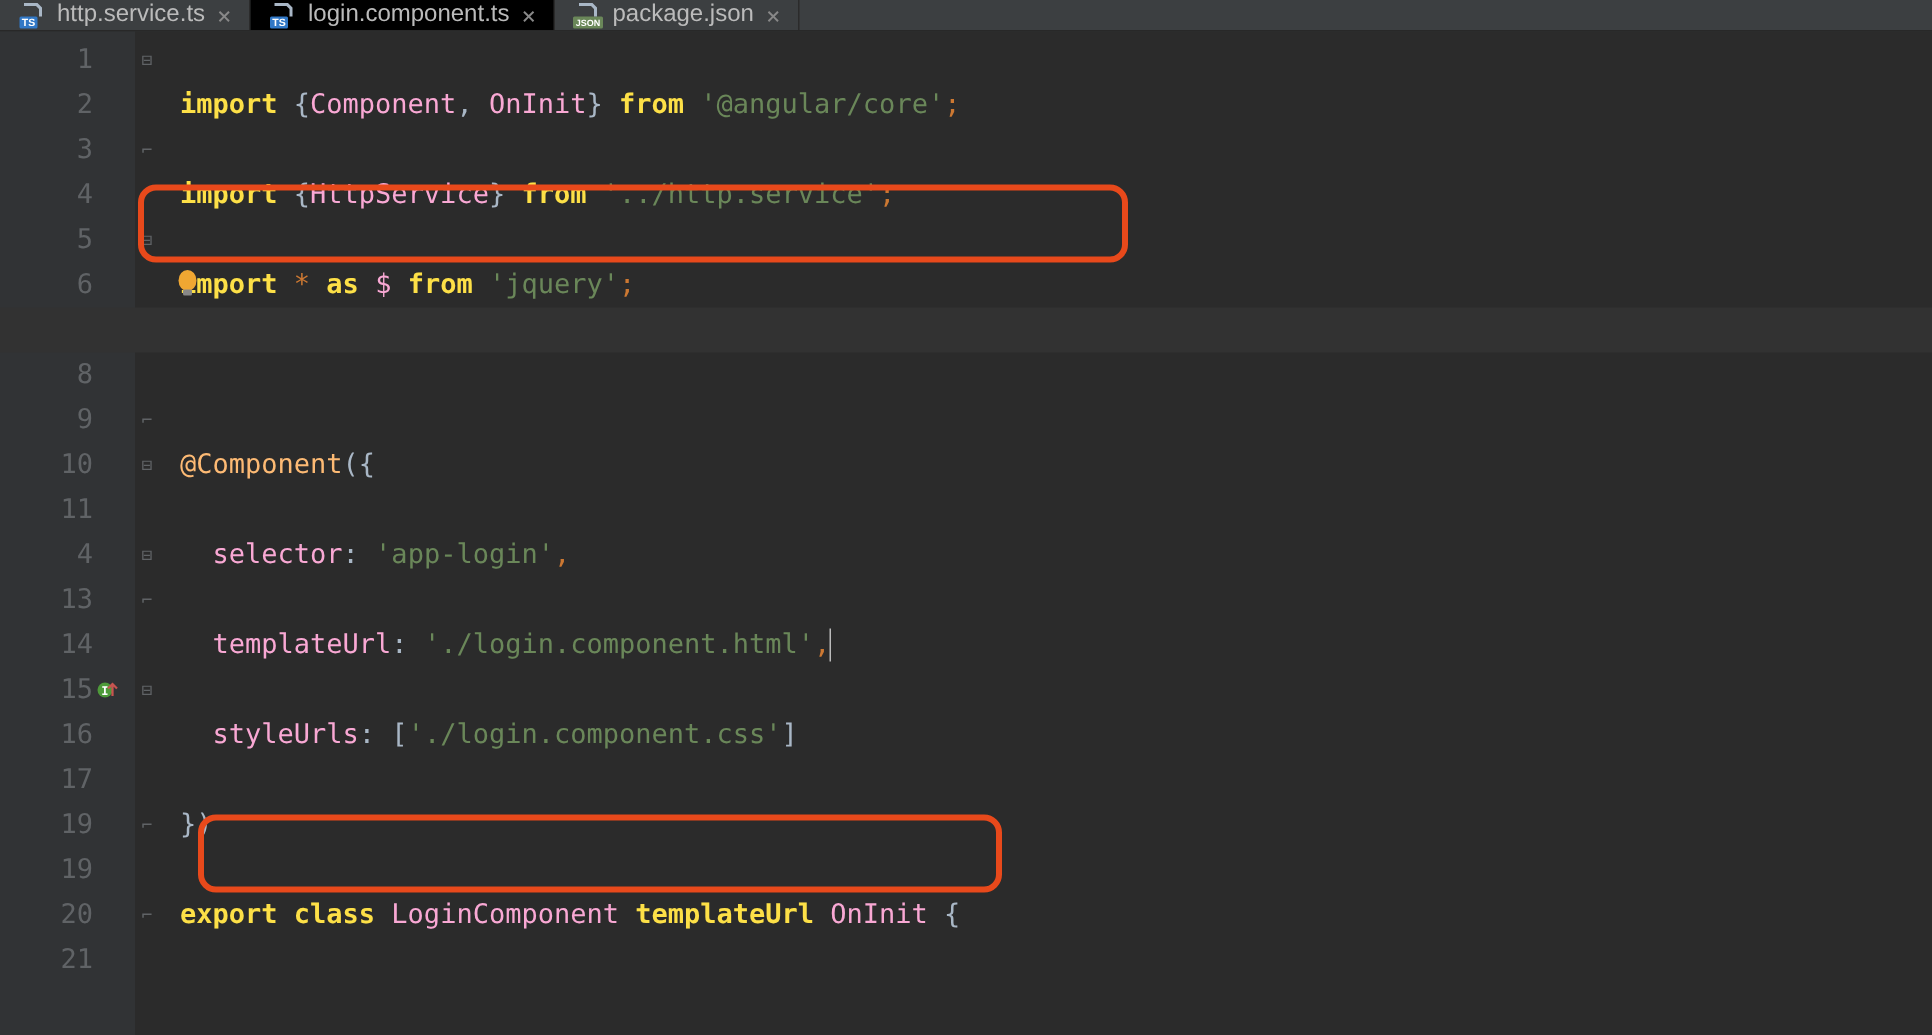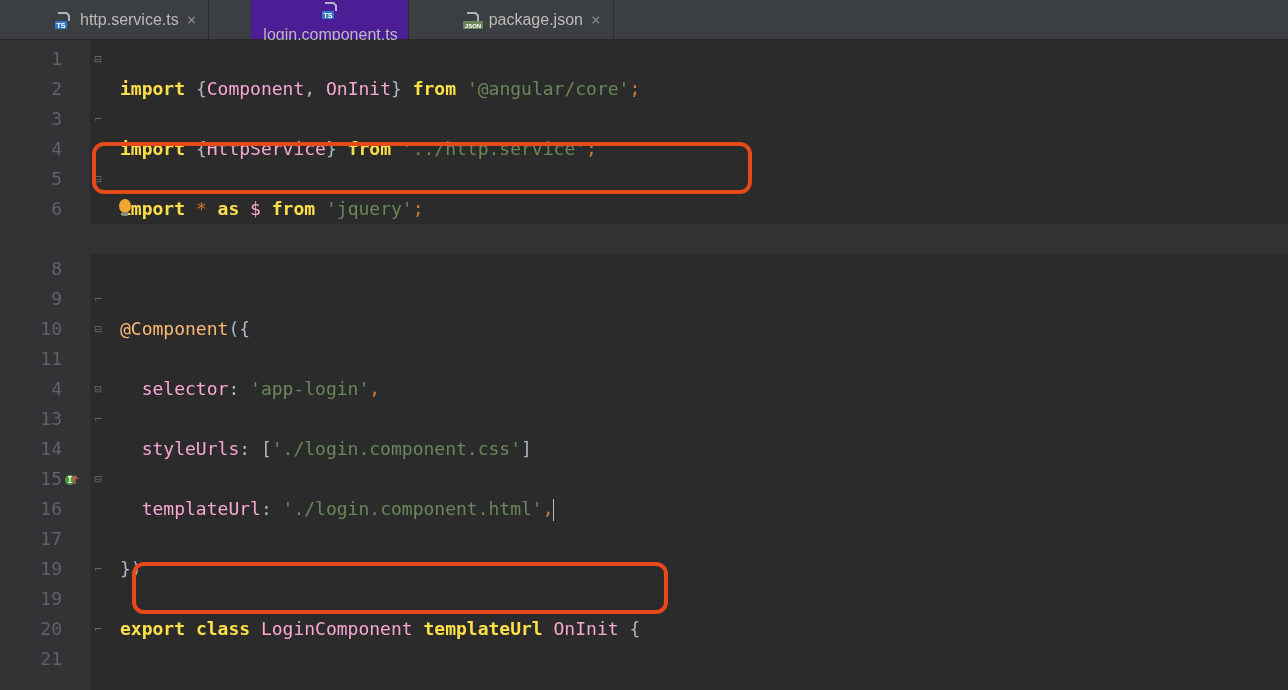--- a/index.html
+++ b/index.html
@@ -22,25 +22,23 @@
     border-bottom: 1px solid #282828;
   }
   .tab {
     display: flex;
     align-items: center;
     padding: 0 10px 0 12px;
     background: #3c3f41;
     border-right: 1px solid #2b2b2b;
     gap: 6px;
     cursor: pointer;
-    margin-left: 42px;
   }
   .tab.active {
-    background: #4c1d95;
-    flex-direction: column;
+    background: #000000;
   }
   .tab-icon {
     width: 20px;
     height: 20px;
     display: inline-flex;
     align-items: center;
     justify-content: center;
   }
   .tab-label {
     color: #bbbbbb;
@@ -249,22 +247,22 @@
       </svg>
   </div>
 
   <div class="code-area">
 <div class="code-line"><span class="kw">import</span> <span class="brace">{</span><span class="id">Component</span><span class="punct">, </span><span class="id">OnInit</span><span class="brace">}</span> <span class="kw">from</span> <span class="str">'@angular/core'</span><span class="kwplain">;</span></div>
 <div class="code-line"><span class="kw">import</span> <span class="brace">{</span><span class="id">HttpService</span><span class="brace">}</span> <span class="kw">from</span> <span class="str">'../http.service'</span><span class="kwplain">;</span></div>
 <div class="code-line"><span class="kw">import</span> <span class="kwplain">*</span> <span class="kw">as</span> <span class="id">$</span> <span class="kw">from</span> <span class="str">'jquery'</span><span class="kwplain">;</span></div>
 <div class="code-line"></div>
 <div class="code-line"><span class="decorator">@Component</span><span class="punct">({</span></div>
 <div class="code-line">  <span class="id">selector</span><span class="punct">: </span><span class="str">'app-login'</span><span class="kwplain">,</span></div>
+<div class="code-line" style="position:relative;z-index:1;">  <span class="id">templateUrl</span><span class="punct">: </span><span class="str">'./login.component.html'</span><span class="kwplain">,</span><span class="caret"></span></div>
 <div class="code-line">  <span class="id">styleUrls</span><span class="punct">: [</span><span class="str">'./login.component.css'</span><span class="punct">]</span></div>
-<div class="code-line" style="position:relative;z-index:1;">  <span class="id">templateUrl</span><span class="punct">: </span><span class="str">'./login.component.html'</span><span class="kwplain">,</span><span class="caret"></span></div>
 <div class="code-line"><span class="punct">})</span></div>
 <div class="code-line"><span class="kw">export</span> <span class="kw">class</span> <span class="id">LoginComponent</span> <span class="kw">templateUrl</span> <span class="id">OnInit</span> <span class="brace">{</span></div>
 <div class="code-line"></div>
 
 
 
 
 
 
 

